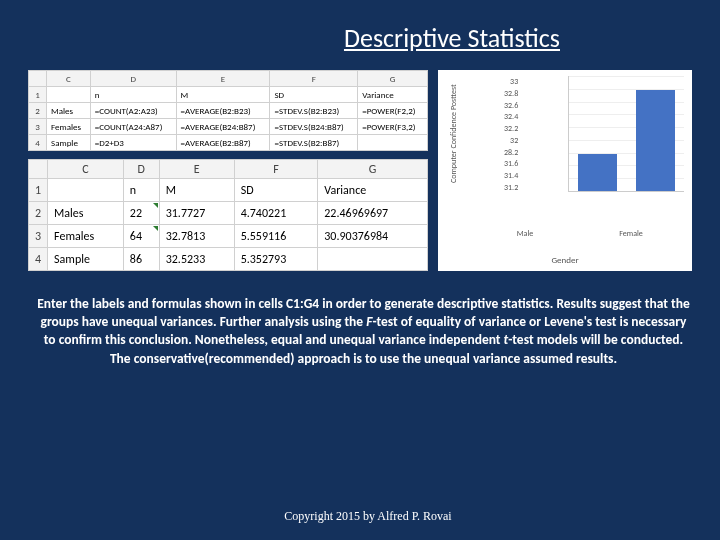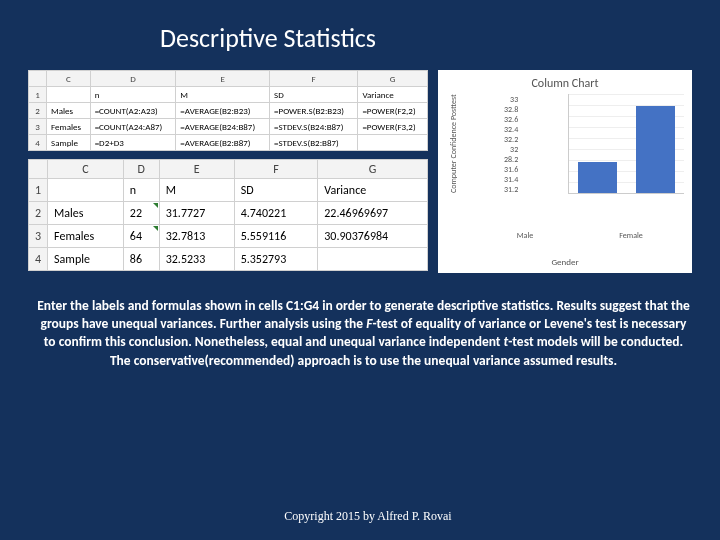--- a/index.html
+++ b/index.html
@@ -6,27 +6,28 @@
   body {
     width: 720px;
     height: 540px;
     background: #14315c;
     font-family: Calibri, Arial, sans-serif;
     color: #fff;
     position: relative;
     overflow: hidden;
   }
   .title {
-    text-align: left;
+    text-align: right;
     font-size: 26px;
     color: #000;
     background: #fff;
     padding: 6px 0 4px 0;
     margin: 12px 160px 0 160px;
     font-weight: 400;
+    text-decoration: underline;
   }
   h1.title { background: transparent; color: #fff; margin-top: 16px;}
   .panels {
     display: flex;
     gap: 10px;
     margin: 12px 28px 0 28px;
   }
   .left-col { flex: 0 0 400px; display: flex; flex-direction: column; gap: 8px; }
   .panel {
     background: #fff;
@@ -166,21 +167,21 @@
           <td>n</td>
           <td>M</td>
           <td>SD</td>
           <td>Variance</td>
         </tr>
         <tr>
           <td class="rowhead">2</td>
           <td>Males</td>
           <td>=COUNT(A2:A23)</td>
           <td>=AVERAGE(B2:B23)</td>
-          <td>=POWER.S(B2:B23)</td>
+          <td>=STDEV.S(B2:B23)</td>
           <td>=POWER(F2,2)</td>
         </tr>
         <tr>
           <td class="rowhead">3</td>
           <td>Females</td>
           <td>=COUNT(A24:A87)</td>
           <td>=AVERAGE(B24:B87)</td>
           <td>=STDEV.S(B24:B87)</td>
           <td>=POWER(F3,2)</td>
         </tr>
@@ -238,21 +239,20 @@
           <td class="numcell">32.5233</td>
           <td class="numcell">5.352793</td>
           <td class="numcell"></td>
         </tr>
       </tbody>
         </table>
     </div>
   </div>
 
   <div class="chart-panel">
-    <div class="chart-title">Column Chart</div>
     <div class="chart-body">
       <div class="ylabel">Computer Confidence Posttest</div>
       <div class="yaxis">
         <span>33</span>
         <span>32.8</span>
         <span>32.6</span>
         <span>32.4</span>
         <span>32.2</span>
         <span>32</span>
         <span>28.2</span>

